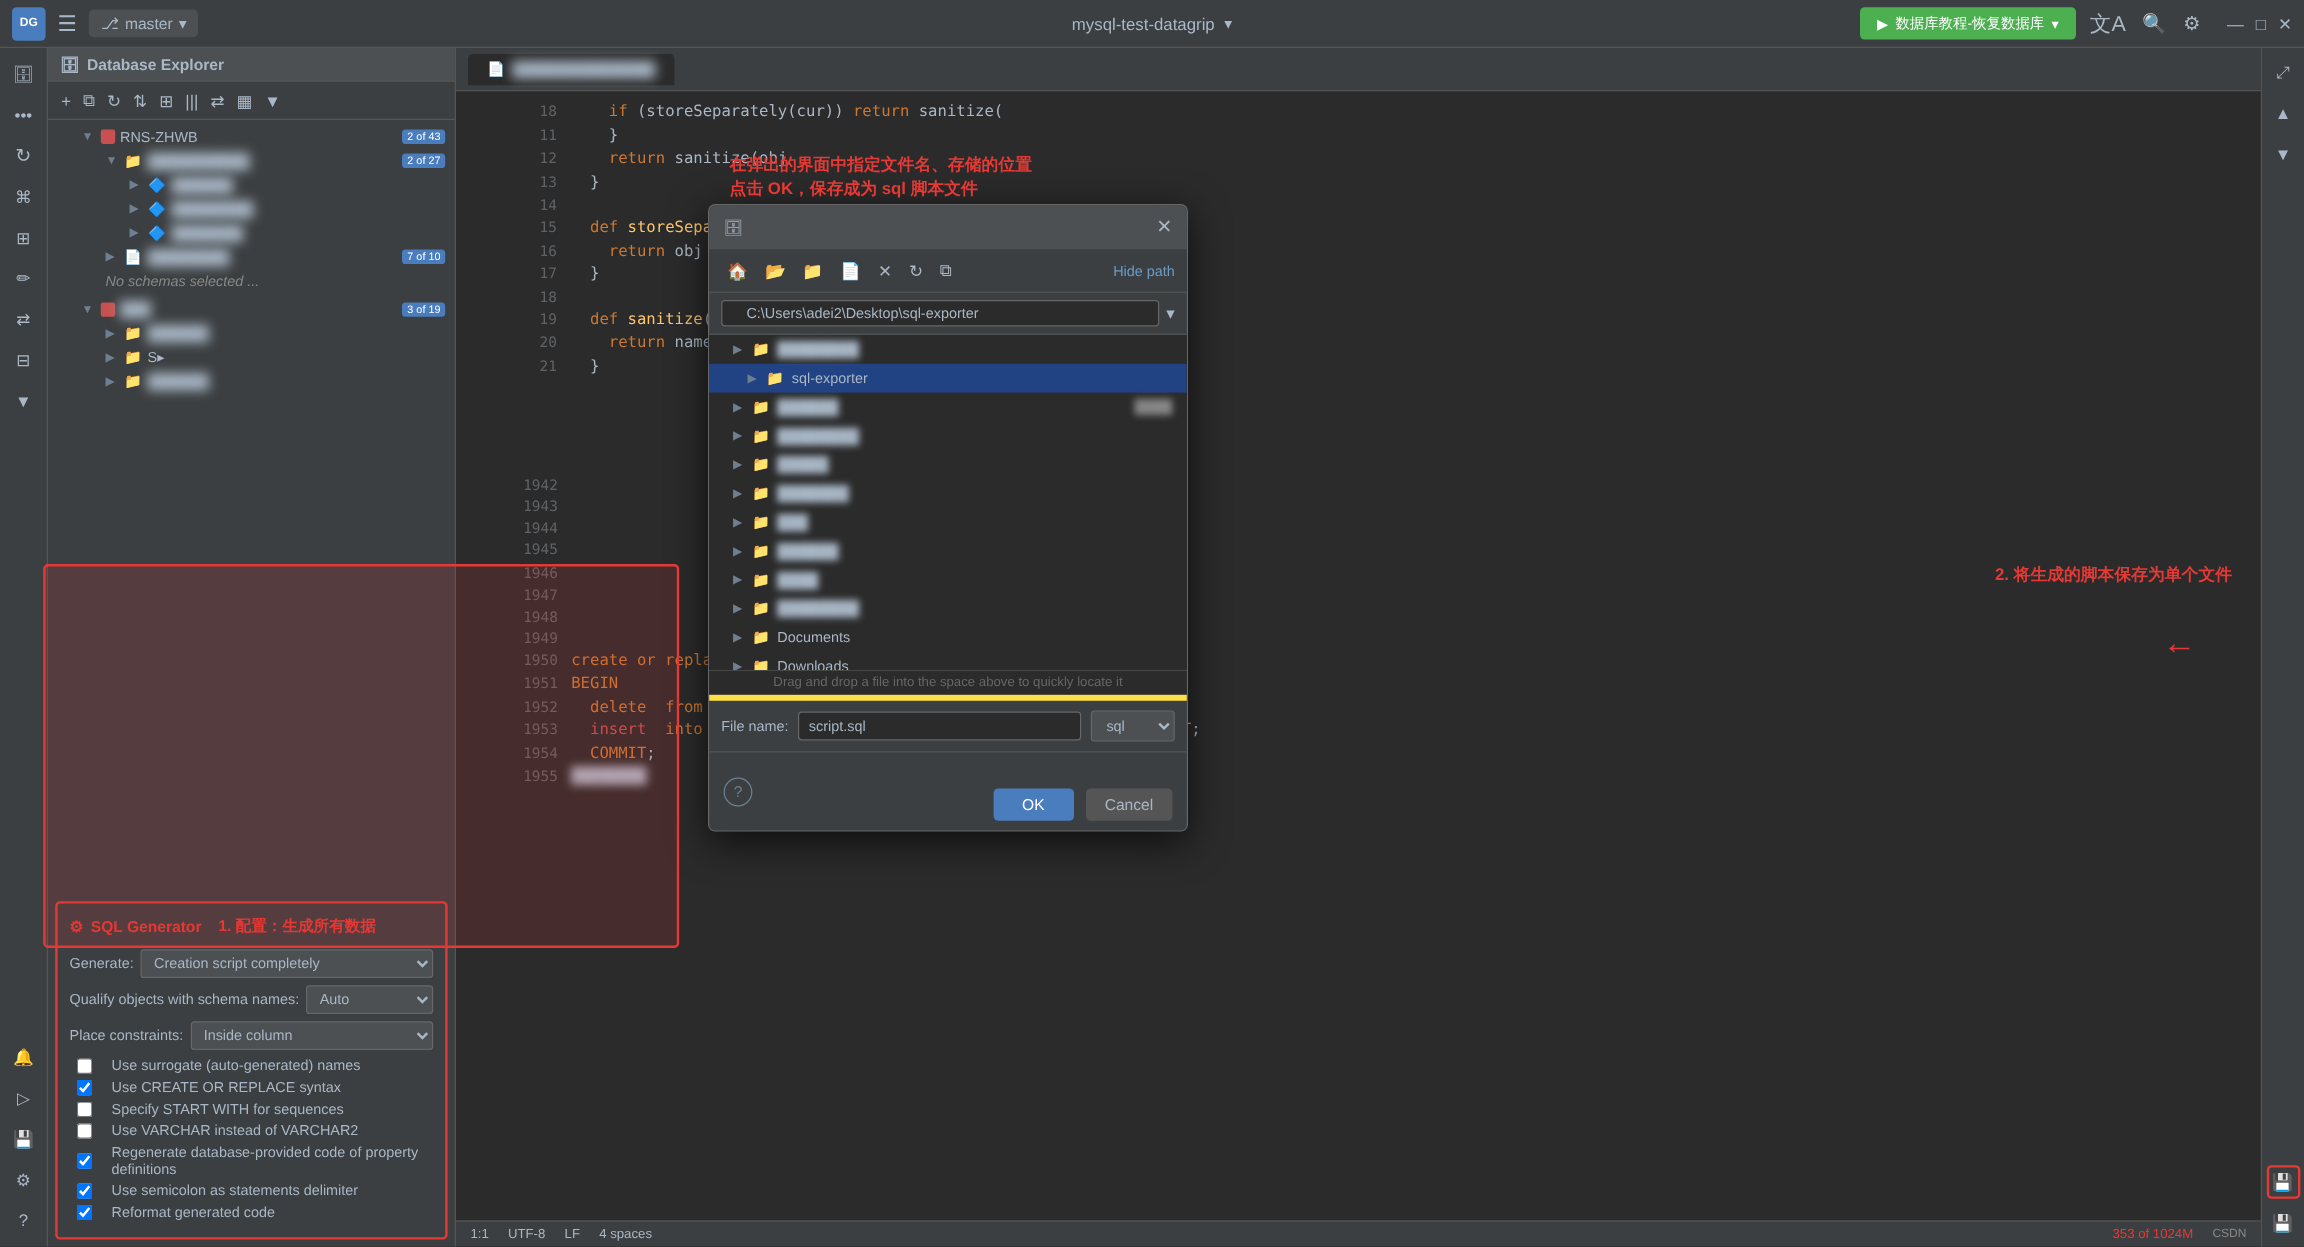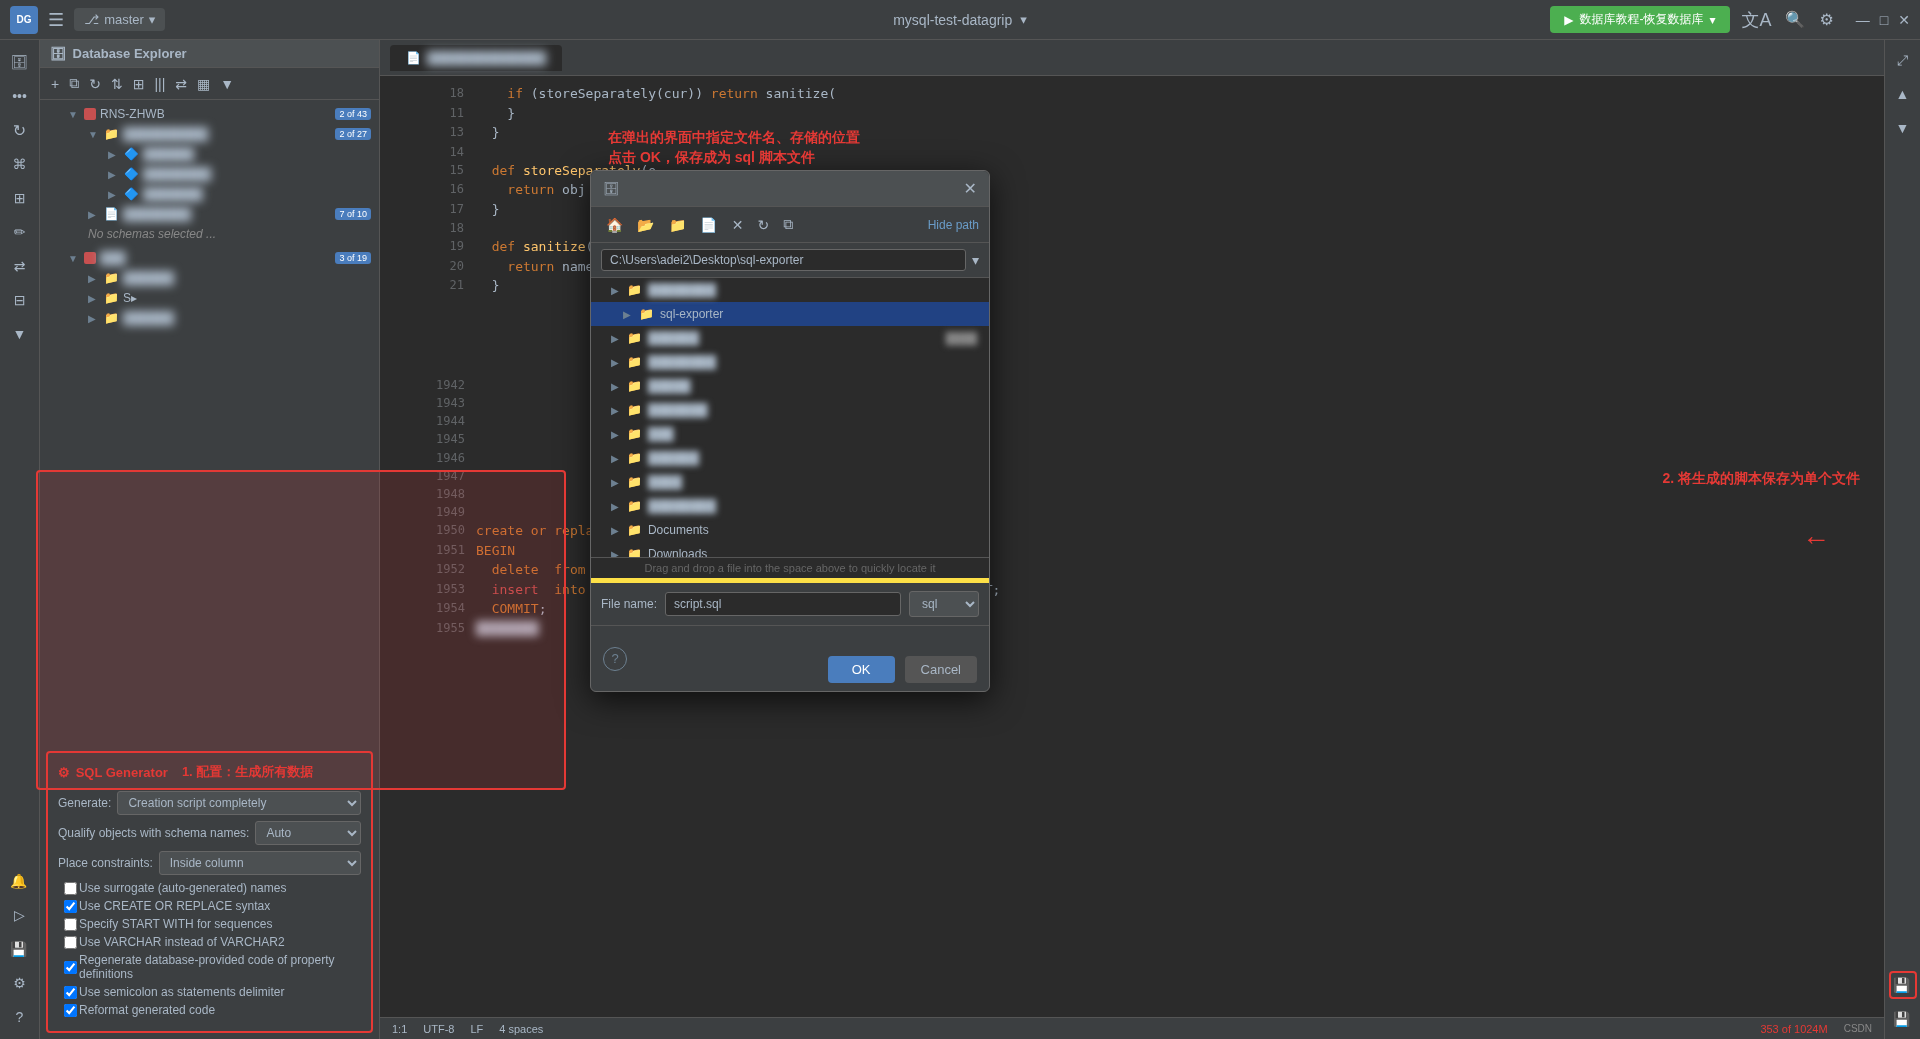--- a/index.html
+++ b/index.html
@@ -36,21 +36,21 @@
     .tree-arrow { font-size: 10px; width: 12px; color: #6d8091; }
     .badge { background: #4a7dbd; color: white; font-size: 9px; padding: 1px 4px; border-radius: 3px; margin-left: auto; }
     .tag-red { width: 12px; height: 12px; background: #c75050; border-radius: 2px; display: inline-block; }
 
     
     .sql-generator { border: 2px solid #e53935; background: #3c3f41; padding: 10px; margin: 6px; border-radius: 4px; }
     .sql-gen-header { color: #e53935; font-size: 13px; font-weight: 600; margin-bottom: 10px; display: flex; align-items: center; gap: 6px; }
     .form-row { display: flex; align-items: center; gap: 6px; margin-bottom: 6px; }
     .form-label { font-size: 12px; color: #a9b7c6; white-space: nowrap; }
     .form-select { background: #4c5052; border: 1px solid #666; color: #a9b7c6; padding: 3px 6px; border-radius: 3px; font-size: 12px; flex: 1; cursor: pointer; }
-    .checkbox-row { display: flex; align-items: center; gap: 2px; margin-bottom: 4px; font-size: 12px; padding-left: 6px; }
+    .checkbox-row { display: flex; align-items: center; gap: 16px; margin-bottom: 4px; font-size: 12px; padding-left: 6px; }
     .checkbox-row input[type=checkbox] { cursor: pointer; }
 
     
     .editor-area { flex: 1; display: flex; flex-direction: column; background: #2b2b2b; overflow: hidden; }
     .editor-tabs { height: 36px; background: #3c3f41; display: flex; align-items: center; border-bottom: 1px solid #555; padding: 0 10px; gap: 4px; }
     .editor-tab { padding: 6px 16px; background: #4c5052; border-radius: 4px 4px 0 0; font-size: 12px; cursor: pointer; display: flex; align-items: center; gap: 6px; }
     .editor-tab.active { background: #2b2b2b; }
     .editor-content { flex: 1; overflow: hidden; position: relative; }
     .code-editor { padding: 8px 0; font-family: 'Consolas', monospace; font-size: 13px; line-height: 1.5; overflow-y: auto; height: 100%; }
     .code-line { display: flex; align-items: flex-start; padding: 0 8px; }
@@ -71,21 +71,21 @@
 
     
     .modal-overlay { position: absolute; top: 0; left: 0; width: 100%; height: 100%; z-index: 100; pointer-events: none; }
     .modal-dialog { position: absolute; top: 110px; left: 590px; width: 400px; background: #3c3f41; border: 1px solid #666; border-radius: 6px; box-shadow: 0 8px 32px rgba(0,0,0,0.7); pointer-events: all; }
     .modal-title-bar { background: #4c5052; padding: 8px 12px; border-radius: 6px 6px 0 0; display: flex; align-items: center; justify-content: space-between; border-bottom: 1px solid #555; }
     .modal-title-text { font-size: 13px; font-weight: 600; color: #a9b7c6; }
     .modal-close { cursor: pointer; color: #a9b7c6; font-size: 16px; }
     .modal-toolbar { display: flex; align-items: center; gap: 4px; padding: 6px 10px; border-bottom: 1px solid #555; background: #3c3f41; }
     .modal-tool-btn { color: #a9b7c6; cursor: pointer; font-size: 14px; padding: 3px 5px; border-radius: 3px; }
     .modal-path-row { display: flex; align-items: center; padding: 6px 10px; border-bottom: 1px solid #555; gap: 6px; }
-    .modal-path-input { flex: 1; background: #2b2b2b; border: 1px solid #666; color: #a9b7c6; padding: 3px 8px; border-radius: 3px; font-size: 12px; }
+    .modal-path-input { flex: 1; background: #2b2b2b; border: 1px solid #666; color: #a9b7c6; padding: 3px 20px; border-radius: 3px; font-size: 12px; }
     .modal-path-arrow { color: #a9b7c6; cursor: pointer; font-size: 14px; }
     .modal-file-list { height: 280px; overflow-y: auto; background: #2b2b2b; border-bottom: 1px solid #555; }
     .file-item { display: flex; align-items: center; gap: 6px; padding: 5px 12px; cursor: pointer; font-size: 12px; }
     .file-item.selected { background: #214283; }
     .file-arrow { font-size: 10px; color: #6d8091; width: 10px; }
     .file-name { color: #a9b7c6; }
     .file-drop-hint { font-size: 11px; color: #666; padding: 4px 12px; text-align: center; border-bottom: 5px solid #fde047; background: #2b2b2b; }
     .modal-filename-row { display: flex; align-items: center; padding: 8px 10px; gap: 8px; border-bottom: 1px solid #555; }
     .modal-fn-label { font-size: 12px; color: #a9b7c6; }
     .modal-fn-input { flex: 1; background: #2b2b2b; border: 1px solid #666; color: #a9b7c6; padding: 4px 8px; border-radius: 3px; font-size: 12px; }
@@ -330,20 +330,24 @@
       <div class="code-editor">
         <div class="code-line">
             <span class="line-num">18</span>
             <span class="line-content">    <span class="kw">if</span> (storeSeparately(cur)) <span class="kw">return</span> sanitize(</span>
           </div>
         <div class="code-line">
             <span class="line-num">11</span>
             <span class="line-content">    }</span>
           </div>
         <div class="code-line">
+            <span class="line-num">12</span>
+            <span class="line-content">    <span class="kw">return</span> sanitize(obj</span>
+          </div>
+        <div class="code-line">
             <span class="line-num">13</span>
             <span class="line-content">  }</span>
           </div>
         <div class="code-line">
             <span class="line-num">14</span>
             <span class="line-content"></span>
           </div>
         <div class="code-line">
             <span class="line-num">15</span>
             <span class="line-content">  <span class="kw">def</span> <span class="fn">storeSeparately</span>(o</span>

